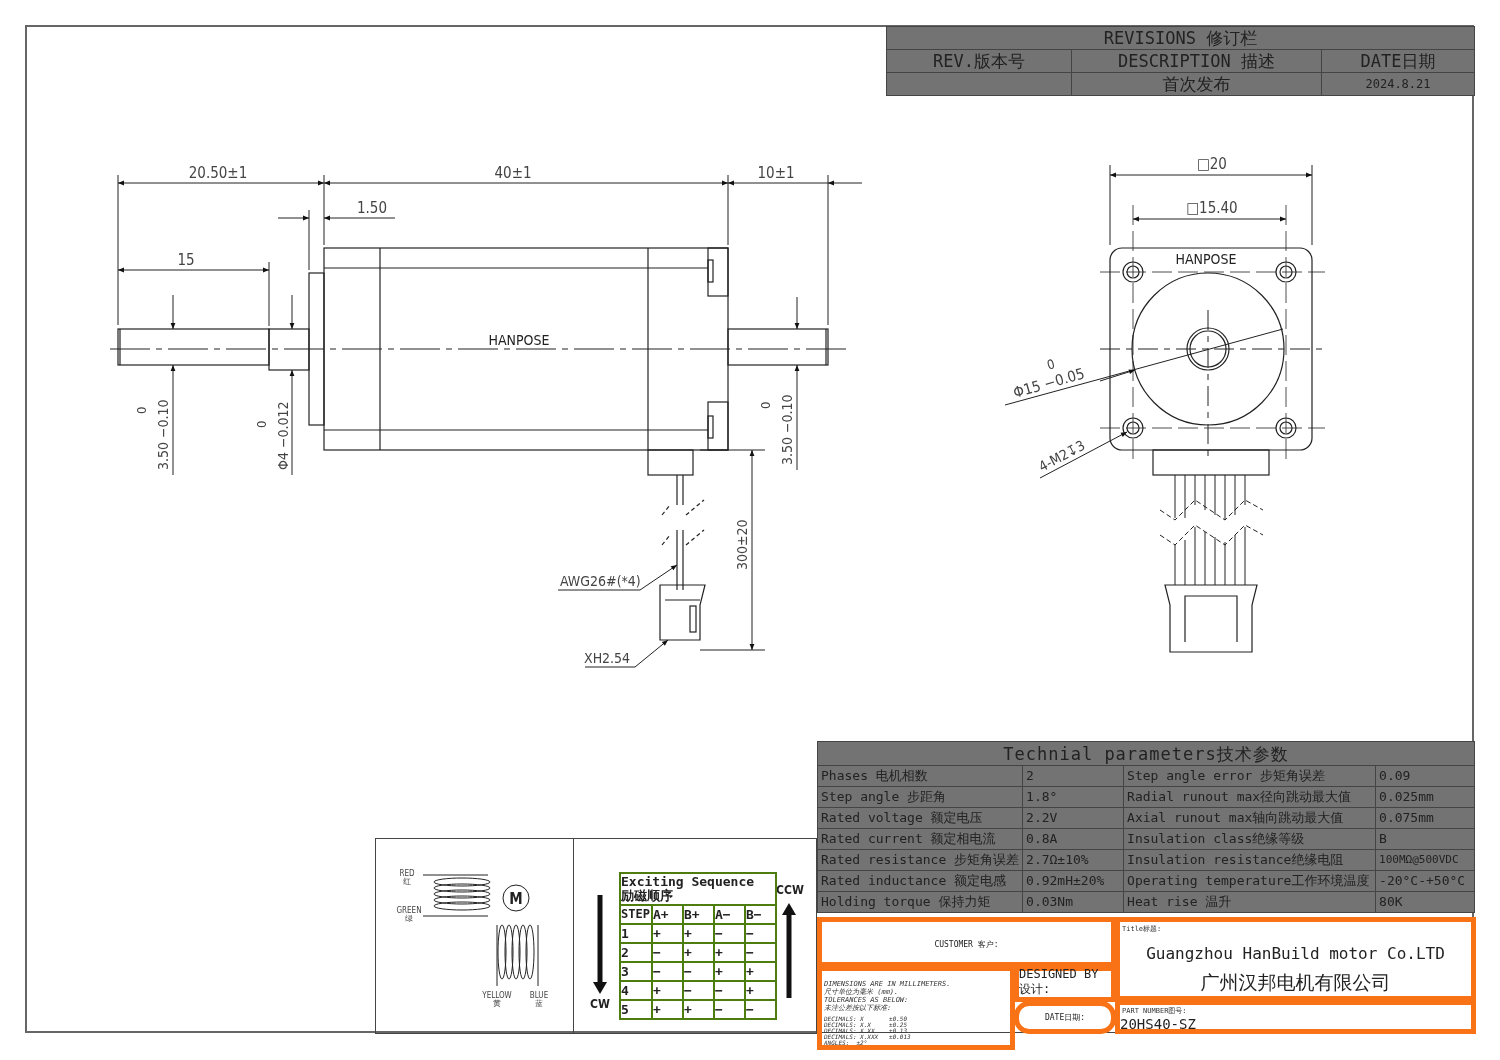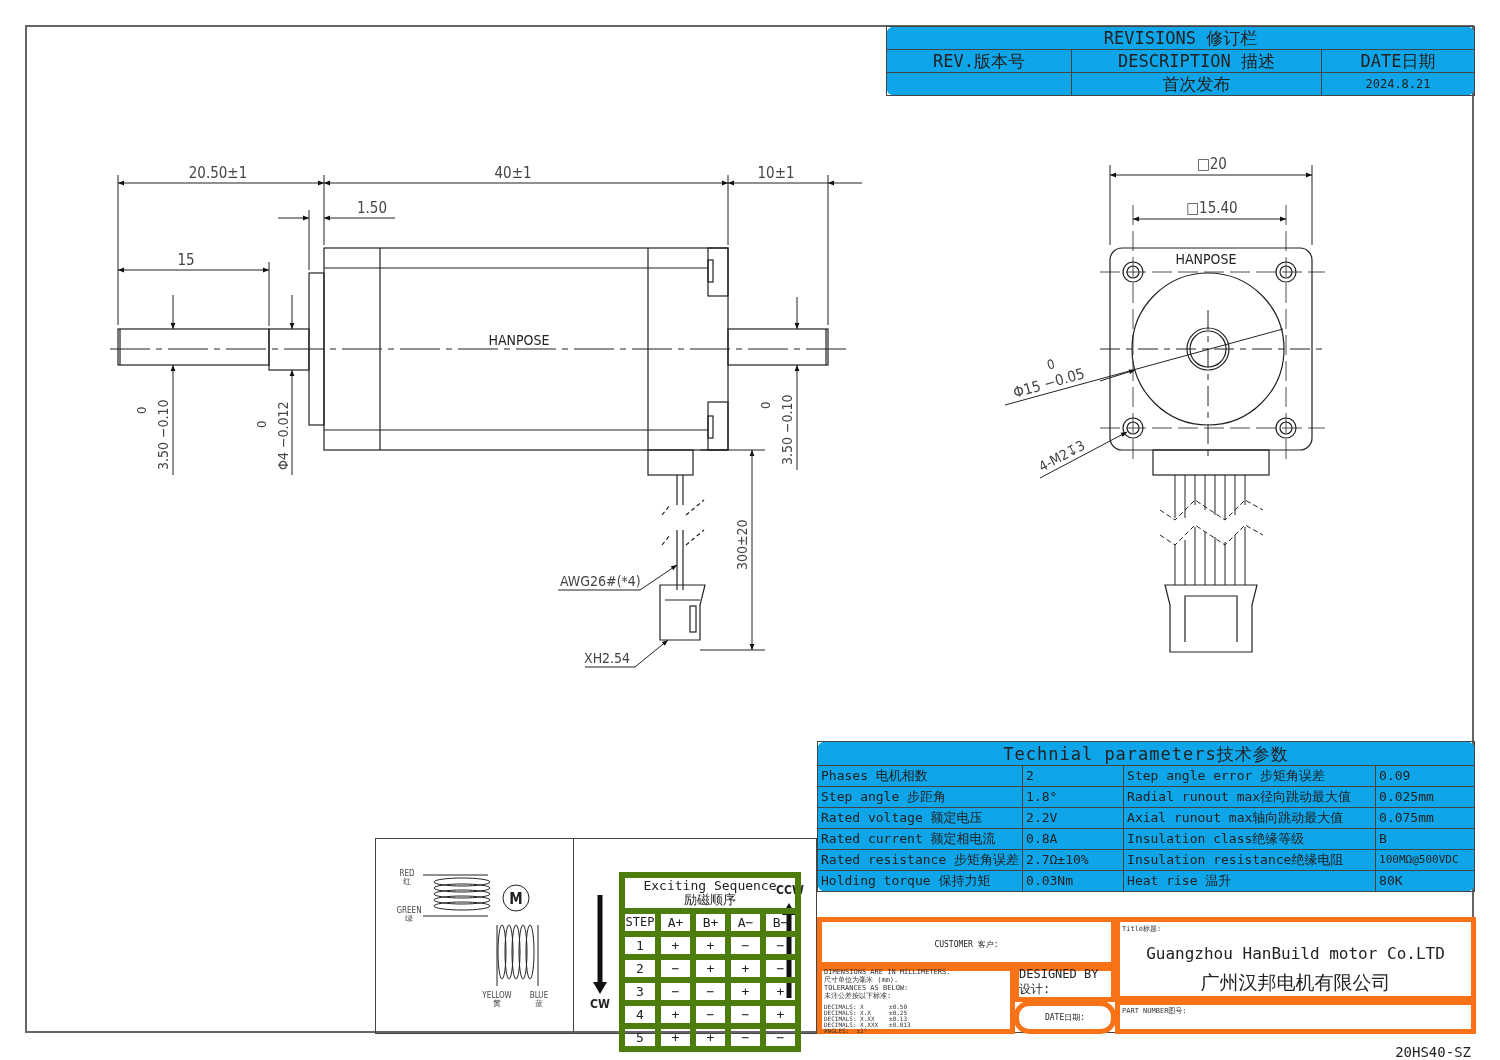--- a/index.html
+++ b/index.html
@@ -1,37 +1,37 @@
 <!DOCTYPE html>
 <html><head>
 <meta charset="utf-8">
 <style>
   html,body{margin:0;padding:0;background:#fff;}
   body{width:1500px;height:1060px;position:relative;overflow:hidden;font-family:"DejaVu Sans Mono","Liberation Mono",monospace;color:#222;}
   .frame{position:absolute;left:25px;top:25px;width:1449px;height:1008px;border:2px solid #666;box-sizing:border-box;}
   svg.drawing{position:absolute;left:0;top:0;}
   svg text{font-family:"DejaVu Sans Condensed","DejaVu Sans",sans-serif;fill:#444;}
-  .tbl{position:absolute;border-collapse:collapse;background:#0ea5e9;border-radius:9px;}
+  .tbl{position:absolute;border-collapse:collapse;background:#737373;}
   .tbl td{border:1px solid #444;padding:0 3px;white-space:nowrap;overflow:hidden;}
   
   .rev{left:886px;top:26px;width:589px;font-size:17px;}
   .rev td{text-align:center;height:22px;line-height:20px;}
   .rev .date{font-size:12px;}
   
   .tech{left:817px;top:741px;width:658px;font-size:13px;}
   .tech td{height:20px;line-height:20px;}
   .tech .head{text-align:center;font-size:17px;height:23px;letter-spacing:1px;}
   
   .tb{position:absolute;left:817px;top:917px;width:658px;height:116px;border:1px solid #444;box-sizing:border-box;background:#fff;}
   .tb .cell{position:absolute;border:5px solid #f97316;box-sizing:border-box;}
   .small{font-size:7px;line-height:8px;color:#333;}
   
   .wire-box{position:absolute;left:375px;top:838px;width:442px;height:196px;border:1px solid #444;box-sizing:border-box;background:#fff;}
   .seq{position:absolute;left:619px;top:872px;border-collapse:collapse;font-size:13px;}
-  .seq td{border:6px solid #4d7c0f;text-align:center;height:17px;line-height:17px;padding:0;}
+  .seq td{border:2px solid #4d7c0f;height:17px;line-height:17px;padding:0;font-weight:bold;}
   .seq .st{width:30px;font-size:12px;}
   .seq .ph{width:29px;}
   .seq .title{height:30px;line-height:14px;font-size:13px;}
 </style>
 </head>
 <body>
 
 <div class="frame"></div>
 
 <table class="tbl rev">
@@ -332,33 +332,39 @@
     <td>Insulation class绝缘等级</td>
     <td>B</td>
   </tr>
   <tr>
     <td>Rated resistance 步矩角误差</td>
     <td>2.7Ω±10%</td>
     <td>Insulation resistance绝缘电阻</td>
     <td style="font-size:11px">100MΩ@500VDC</td>
   </tr>
   <tr>
+    <td>Rated inductance 额定电感</td>
+    <td>0.92mH±20%</td>
+    <td>Operating temperature工作环境温度</td>
+    <td>-20°C-+50°C</td>
+  </tr>
+  <tr>
     <td>Holding torque 保持力矩</td>
     <td>0.03Nm</td>
     <td>Heat rise 温升</td>
     <td>80K</td>
   </tr>
 </tbody>
   </table>
 
 <div class="tb">
   <div class="cell" style="left:-1px;top:-1px;width:299px;height:54px;display:flex;align-items:center;justify-content:center;font-size:8px;">
     <span>CUSTOMER 客户:</span>
   </div>
-  <div class="cell" style="left:-1px;top:44px;width:198px;height:72px;padding:1px 2px;">
+  <div class="cell" style="left:-1px;top:44px;width:198px;height:88px;padding:13px 2px;font-style:italic;">
     <div class="small" style="white-space:pre">DIMENSIONS ARE IN MILLIMETERS.</div>
     <div class="small" style="white-space:pre">尺寸单位为毫米 (mm).</div>
     <div class="small" style="white-space:pre">TOLERANCES AS BELOW:</div>
     <div class="small" style="white-space:pre">未注公差按以下标准:</div>
     <div class="small" style="white-space:pre;height:4px"></div>
     <div class="small" style="white-space:pre;line-height:6px;font-size:6px">DECIMALS: X       ±0.50</div>
     <div class="small" style="white-space:pre;line-height:6px;font-size:6px">DECIMALS: X.X     ±0.25</div>
     <div class="small" style="white-space:pre;line-height:6px;font-size:6px">DECIMALS: X.XX    ±0.13</div>
     <div class="small" style="white-space:pre;line-height:6px;font-size:6px">DECIMALS: X.XXX   ±0.013</div>
     <div class="small" style="white-space:pre;line-height:6px;font-size:6px">ANGLES:  ±2°</div>
@@ -369,15 +375,15 @@
   <div class="cell" style="left:196px;top:83px;width:102px;height:33px;display:flex;align-items:center;justify-content:center;font-size:8px;border-radius:15px;">
     <span>DATE日期:</span>
   </div>
   <div class="cell" style="left:297px;top:-1px;width:361px;height:84px;">
     <div class="small" style="position:absolute;left:2px;top:3px;">Title标题:</div>
     <div style="position:absolute;left:0;right:0;top:22px;text-align:center;font-size:16px;">Guangzhou HanBuild motor Co.LTD</div>
     <div style="position:absolute;left:0;right:0;top:48px;text-align:center;font-size:19px;font-family:'DejaVu Sans',sans-serif;">广州汉邦电机有限公司</div>
   </div>
   <div class="cell" style="left:297px;top:82px;width:361px;height:34px;">
     <div class="small" style="position:absolute;left:2px;top:2px;">PART NUMBER图号:</div>
-    <div style="position:absolute;left:0;right:0;top:11px;text-align:right;font-size:14px;margin-top:28px;">20HS40-SZ</div>
+    <div style="position:absolute;left:0;right:0;top:11px;text-align:left;font-size:14px;">20HS40-SZ</div>
   </div>
 </div>
 
 </body></html>

